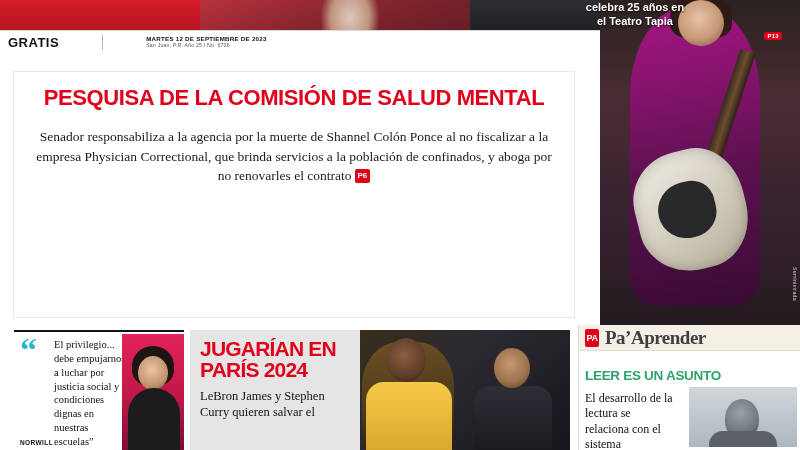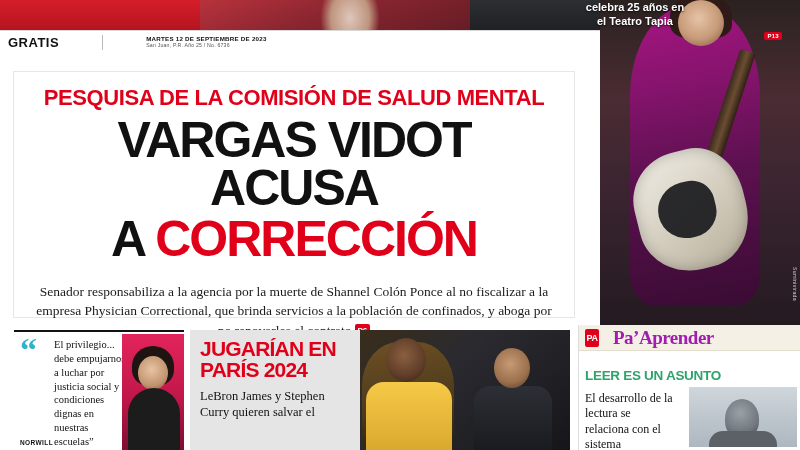--- a/index.html
+++ b/index.html
@@ -401,23 +401,22 @@
     display: flex;
     align-items: center;
     justify-content: center;
     border-radius: 2px;
     letter-spacing: -.5px;
   }
   .pa-title {
     font-family: "Liberation Serif", serif;
     font-weight: bold;
     font-size: 19px;
-    color: #a21caf;
+    color: #404040;
     letter-spacing: -.5px;
-    margin-left: 8px;
   }
   .pa-kicker {
     position: absolute;
     left: 6px; top: 44px;
     width: 140px;
     color: #2ea46b;
     font-weight: bold;
     font-size: 13.5px;
     line-height: 1.05;
     letter-spacing: -.3px;
@@ -480,24 +479,20 @@
     <div class="gratis">GRATIS</div>
     <div class="mast-divider"></div>
     <div class="mast-lines">
       <div class="mast-date">MARTES 12 DE SEPTIEMBRE DE 2023</div>
       <div class="mast-sub">San Juan, P.R. Año 25 / No. 6736</div>
     </div>
   </div>
 
   <div class="lead">
     <div class="kicker">PESQUISA DE LA COMISIÓN DE SALUD MENTAL</div>
-    <div class="headline">
-      <span>VARGAS VIDOT ACUSA</span>
-      <span class="l2"><span>A </span><span class="red">CORRECCIÓN</span></span>
-    </div>
     <div class="deck"><span>Senador responsabiliza a la agencia por la muerte de Shannel Colón Ponce al no fiscalizar a la empresa Physician Correctional, que brinda servicios a la población de confinados, y aboga por no renovarles el contrato</span><span class="pg-badge">P6</span></div>
   </div>
 
   <div class="quote-box">
     <div class="quote-rule"></div>
     <div class="quote-mark">“</div>
     <div class="quote-text">El privilegio... debe empujarnos a luchar por justicia social y condiciones dignas en nuestras escuelas”</div>
     <div class="quote-name">NORWILL</div>
     <div class="quote-photo">
       <div class="qp-hair"></div>

